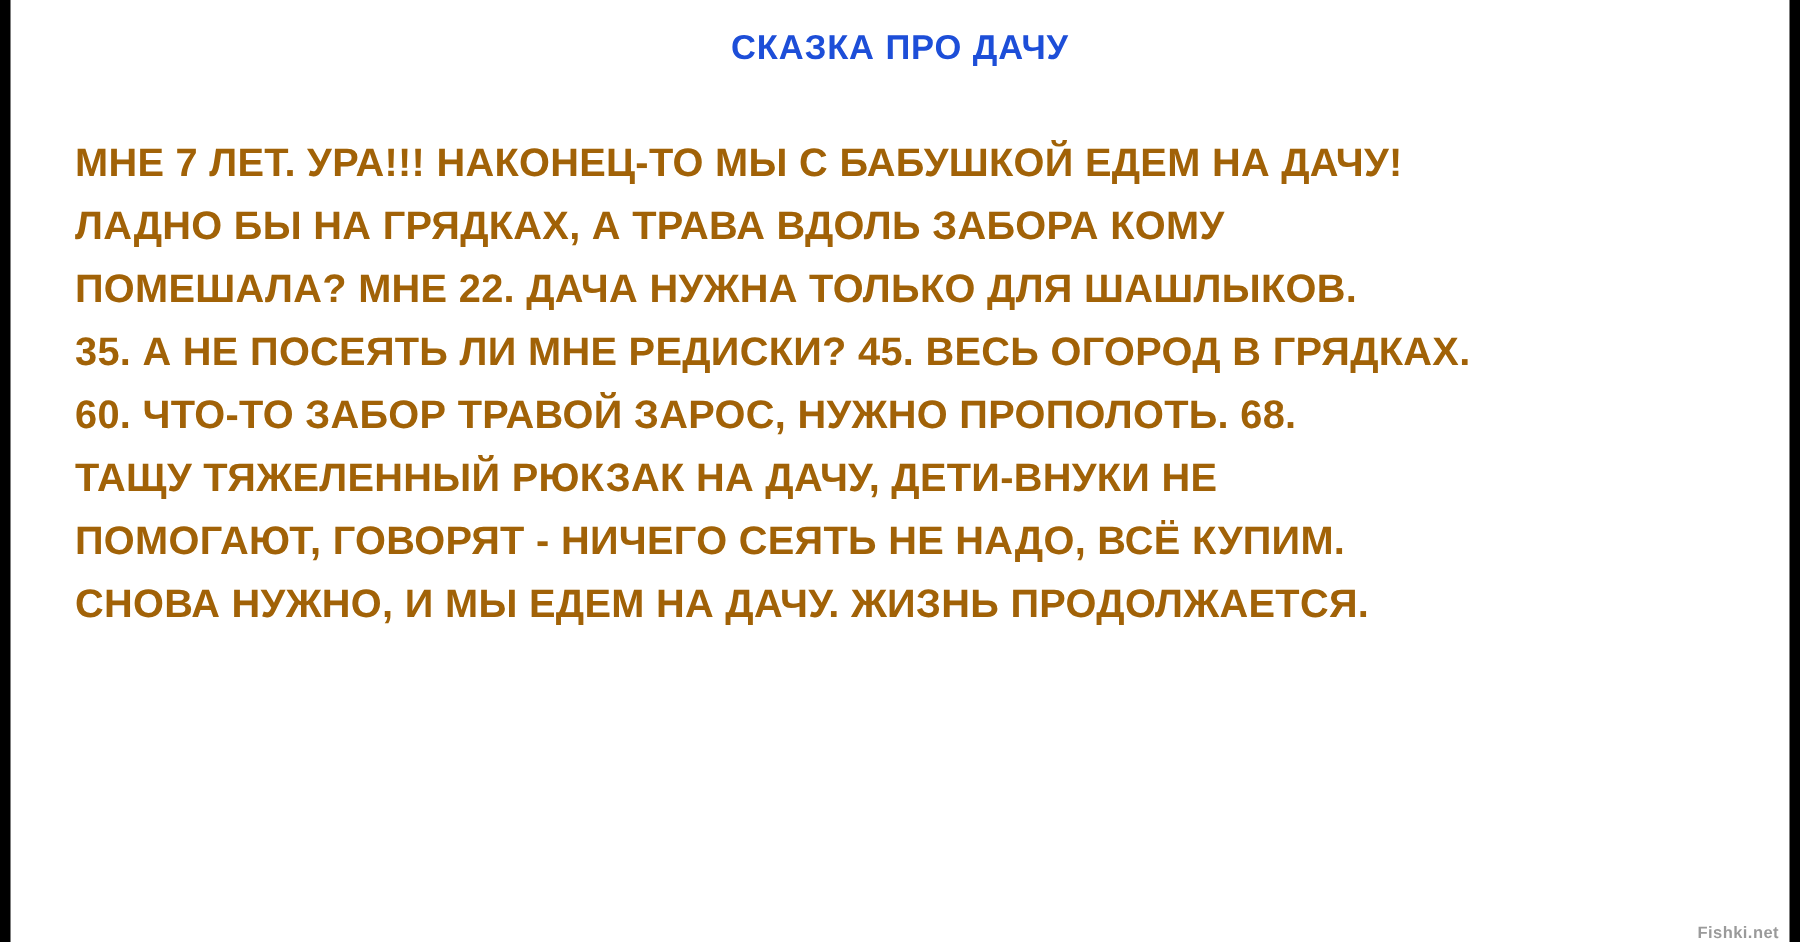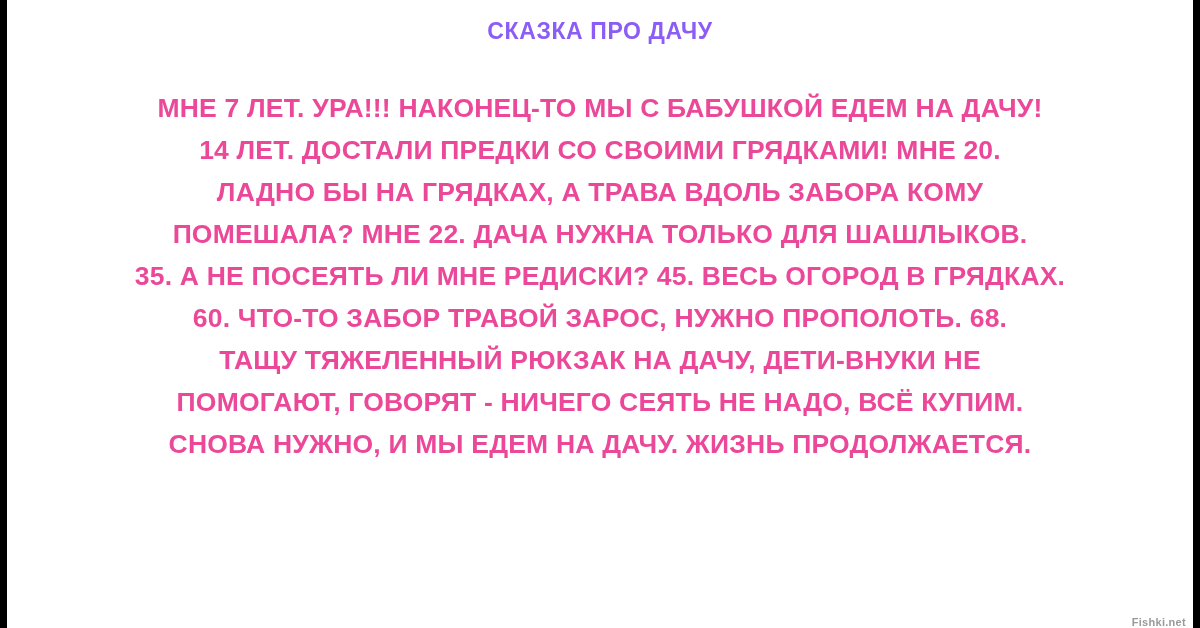--- a/index.html
+++ b/index.html
@@ -48,32 +48,31 @@
     display: flex;
     flex-direction: column;
     align-items: center;
   }
   .title {
     font-size: 23px;
     font-weight: bold;
     letter-spacing: 0.6px;
     text-align: center;
     margin: 4px 0 0 0;
-    color: #8b5cf6;
+    color: #1d4ed8;
     text-transform: uppercase;
   }
   .body-text {
     margin-top: 42px;
     width: 1100px;
-    text-align: center;
     font-size: 26.5px;
     font-weight: bold;
     line-height: 42px;
     letter-spacing: 0.2px;
-    color: #ec4899;
+    color: #a16207;
   }
   .body-text .line {
     display: block;
     white-space: nowrap;
   }
   .watermark {
     position: absolute;
     right: 14px;
     bottom: 0;
     font-size: 11px;
@@ -89,21 +88,20 @@
 
   <div class="left-bar"></div>
   <div class="right-bar"></div>
 
   <div class="content">
 
     <div class="title">СКАЗКА ПРО ДАЧУ</div>
 
     <div class="body-text">
       <span class="line">МНЕ 7 ЛЕТ. УРА!!! НАКОНЕЦ-ТО МЫ С БАБУШКОЙ ЕДЕМ НА ДАЧУ!</span>
-      <span class="line">14 ЛЕТ. ДОСТАЛИ ПРЕДКИ СО СВОИМИ ГРЯДКАМИ! МНЕ 20.</span>
       <span class="line">ЛАДНО БЫ НА ГРЯДКАХ, А ТРАВА ВДОЛЬ ЗАБОРА КОМУ</span>
       <span class="line">ПОМЕШАЛА? МНЕ 22. ДАЧА НУЖНА ТОЛЬКО ДЛЯ ШАШЛЫКОВ.</span>
       <span class="line">35. А НЕ ПОСЕЯТЬ ЛИ МНЕ РЕДИСКИ? 45. ВЕСЬ ОГОРОД В ГРЯДКАХ.</span>
       <span class="line">60. ЧТО-ТО ЗАБОР ТРАВОЙ ЗАРОС, НУЖНО ПРОПОЛОТЬ. 68.</span>
       <span class="line">ТАЩУ ТЯЖЕЛЕННЫЙ РЮКЗАК НА ДАЧУ, ДЕТИ-ВНУКИ НЕ</span>
       <span class="line">ПОМОГАЮТ, ГОВОРЯТ - НИЧЕГО СЕЯТЬ НЕ НАДО, ВСЁ КУПИМ.</span>
       <span class="line">СНОВА НУЖНО, И МЫ ЕДЕМ НА ДАЧУ. ЖИЗНЬ ПРОДОЛЖАЕТСЯ.</span>
     </div>
 
   </div>

